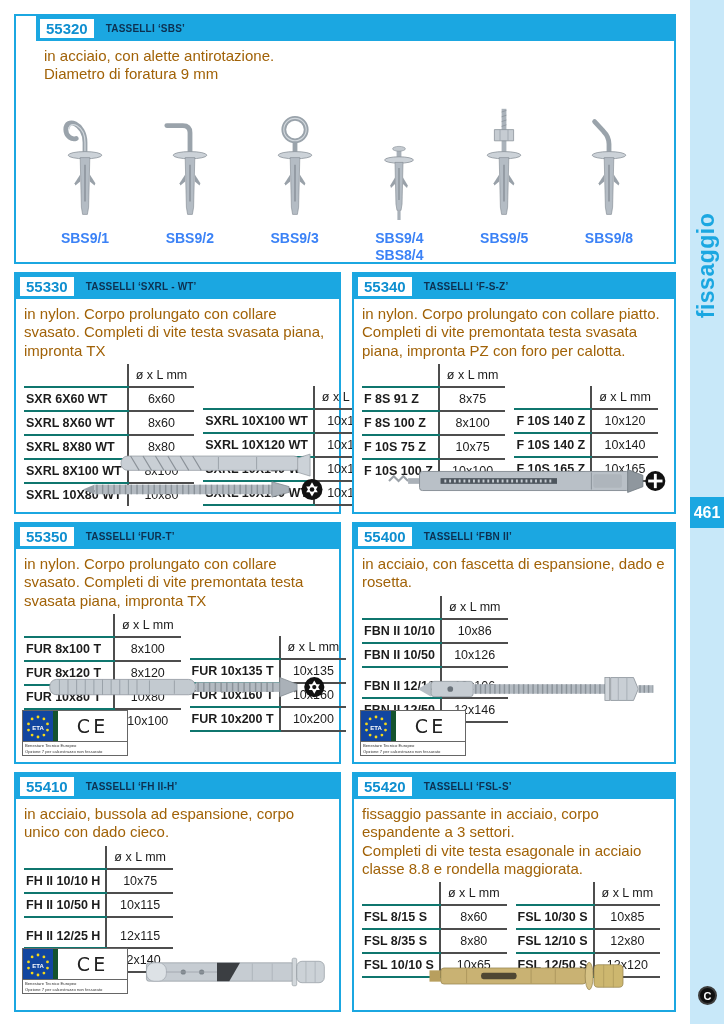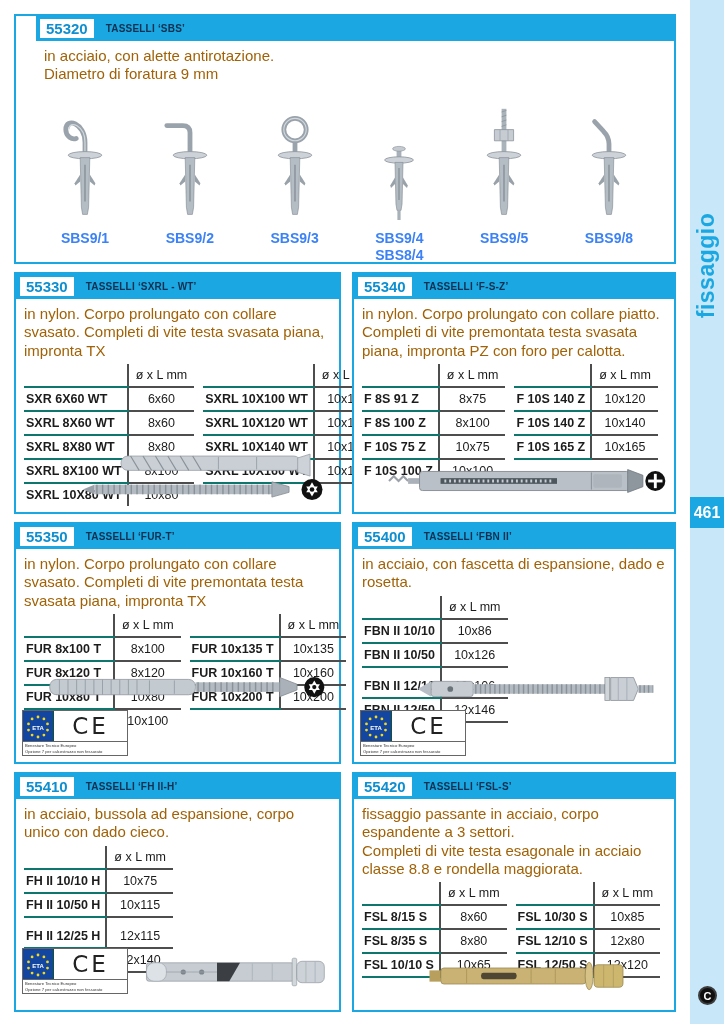--- a/index.html
+++ b/index.html
@@ -18,43 +18,43 @@
 
   .shead { display:flex; align-items:center; height:25px; background:#1ba7e1; }
   .chip  { background:#fff; color:#0f8fd0; font-weight:bold; font-size:15px; line-height:19px;
            padding:0 6px; margin-left:4px; }
   .stitle{ margin-left:12px; font-weight:bold; font-size:10px; color:#0d3050; letter-spacing:.2px; }
 
   .desc { margin:6px 8px 2px 8px; font-size:15px; line-height:1.22; color:#a16207; }
   .desc p { margin:0; }
 
   
-  .tables { display:flex; gap:9px; padding:2px 4px 0 8px; align-items:flex-start; }
+  .tables { display:flex; gap:9px; padding:2px 4px 0 8px; align-items:flex-end; }
   .spec { display:table; border-collapse:collapse; }
   .tr   { display:table-row; }
   .td   { display:table-cell; font-size:12.5px; vertical-align:middle; white-space:nowrap; }
   .name { font-weight:bold; padding:4px 5px 4px 2px; border-bottom:2px solid #0f766e; }
   .val  { border-left:2px solid #4d4d4d; border-bottom:2px solid #4d4d4d;
           padding:4px 7px; text-align:center; min-width:48px; }
   .tr.head .val { font-weight:normal; }
   .tr.nobb .name, .tr.nobb .val { border-bottom:none; }
   .tr.gap .td { padding-top:11px; }
 
   
   .figrow { position:absolute; left:20px; right:16px; top:88px; display:flex; justify-content:space-between; }
   .figrow figure { margin:0; width:98px; text-align:center; }
   .figrow figcaption { font-weight:bold; font-size:14px; color:#3b82f6; line-height:1.2; margin-top:2px; }
 
   .imgwrap { position:absolute; }
 
   
   .ce { position:absolute; width:106px; background:#fff; }
   .ce-row { display:flex; align-items:stretch; border:1px solid #666; height:30px; }
-  .ce-mark { flex:1; display:flex; align-items:center; justify-content:center; font-size:23px;
-             letter-spacing:3px; color:#222; border-left:1px solid #14532d;
+  .ce-mark { flex:1; display:flex; align-items:center; justify-content:center; font-size:19px;
+             letter-spacing:3px; color:#222; border-left:5px solid #14532d;
              font-family:"DejaVu Sans", sans-serif; }
   .ce-text { border:1px solid #666; border-top:none; font-size:4.2px; line-height:1.3;
              padding:1px 2px; color:#333; }
 
   
   #sidebar { position:absolute; left:690px; top:0; width:34px; height:1024px; background:#c8e8f9; }
   .side-label-wrap { position:absolute; top:150px; left:0; width:34px; height:230px;
                      display:flex; align-items:center; justify-content:center; }
   .side-label { transform:rotate(-90deg); white-space:nowrap; font-size:23px; font-weight:bold;
                 color:#1ba7e1; letter-spacing:.5px; }

